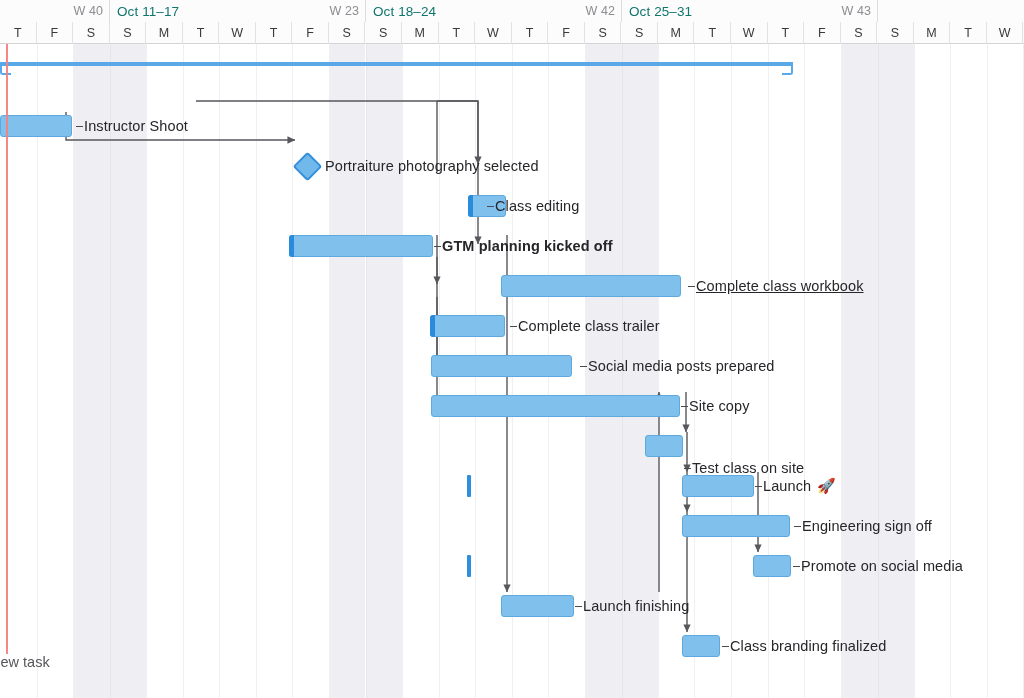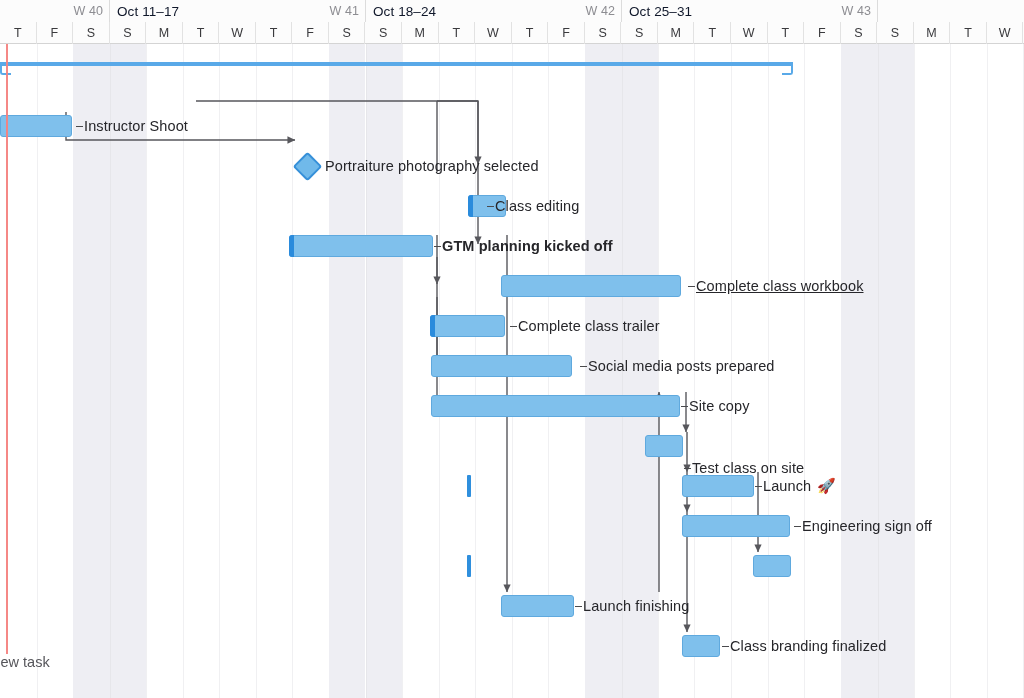--- a/index.html
+++ b/index.html
@@ -36,21 +36,21 @@
     border-right: 1px solid #dcdcdc;
     display: flex; align-items: center;
     overflow: hidden; white-space: nowrap;
   }
   .wk .wknum {
     position: absolute; right: 6px;
     font-size: 12.5px; color: #8d8d92; letter-spacing: .1px;
   }
   .wk .wkdate {
     position: absolute; left: 7px;
-    font-size: 13.5px; color: #0f172a; letter-spacing: .1px;
+    font-size: 13.5px; color: #0f766e; letter-spacing: .1px;
   }
   .dy {
     position: absolute; top: 0; height: 22px;
     border-right: 1px solid #e2e2e2;
     font-size: 12.5px; color: #3a3a3d;
     display: flex; align-items: center; justify-content: center;
   }
 
   
   #grid {
@@ -314,20 +314,24 @@
         <span class="dash"></span>
         <span>Launch</span>
         <span class="emoji">🚀</span>
       </div>
       <div class="bar" style="left: 682px; top: 471px; width: 108px;"></div>
       <div class="blabel" style="left: 794px; top: 471px;">
         <span class="dash"></span>
         <span>Engineering sign off</span>
       </div>
       <div class="bar" style="left: 753px; top: 511px; width: 38px;"></div>
+      <div class="blabel" style="left: 793px; top: 511px;">
+        <span class="dash"></span>
+        <span>Promote on social media</span>
+      </div>
       <div class="bar" style="left: 501px; top: 551px; width: 73px;"></div>
       <div class="blabel" style="left: 575px; top: 551px;">
         <span class="dash"></span>
         <span>Launch finishing</span>
       </div>
       <div class="bar" style="left: 682px; top: 591px; width: 38px;"></div>
       <div class="blabel" style="left: 722px; top: 591px;">
         <span class="dash"></span>
         <span>Class branding finalized</span>
       </div>
@@ -336,21 +340,21 @@
     </div>
 
   <div id="todayline" style="left: 6px;"></div>
 
   <div id="header">
     <div class="week-row">
         <div class="wk" style="left: -146px; width: 256px;">
           <span class="wknum">W 40</span>
         </div>
         <div class="wk" style="left: 110px; width: 256px;">
-          <span class="wknum">W 41</span>
+          <span class="wknum">W 23</span>
           <span class="wkdate">Oct 11–17</span>
         </div>
         <div class="wk" style="left: 366px; width: 256px;">
           <span class="wknum">W 42</span>
           <span class="wkdate">Oct 18–24</span>
         </div>
         <div class="wk" style="left: 622px; width: 256px;">
           <span class="wknum">W 43</span>
           <span class="wkdate">Oct 25–31</span>
         </div>

